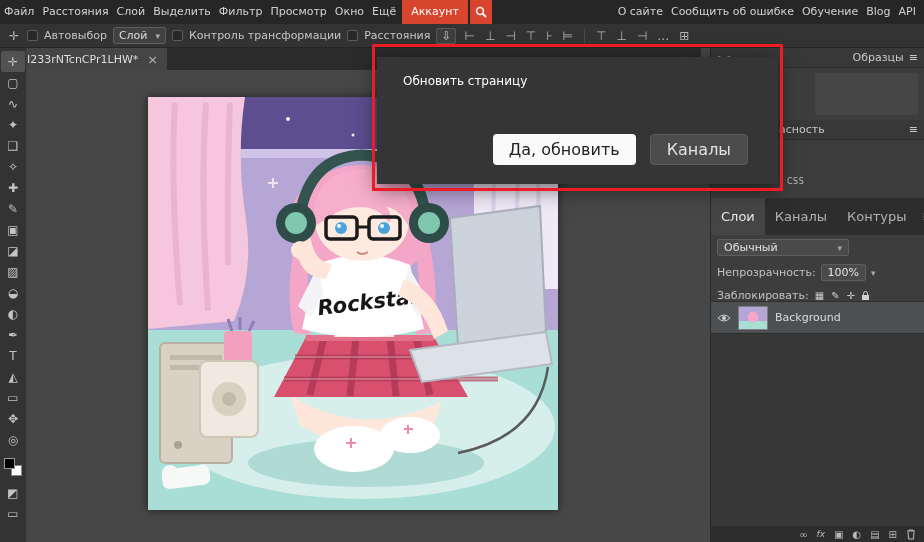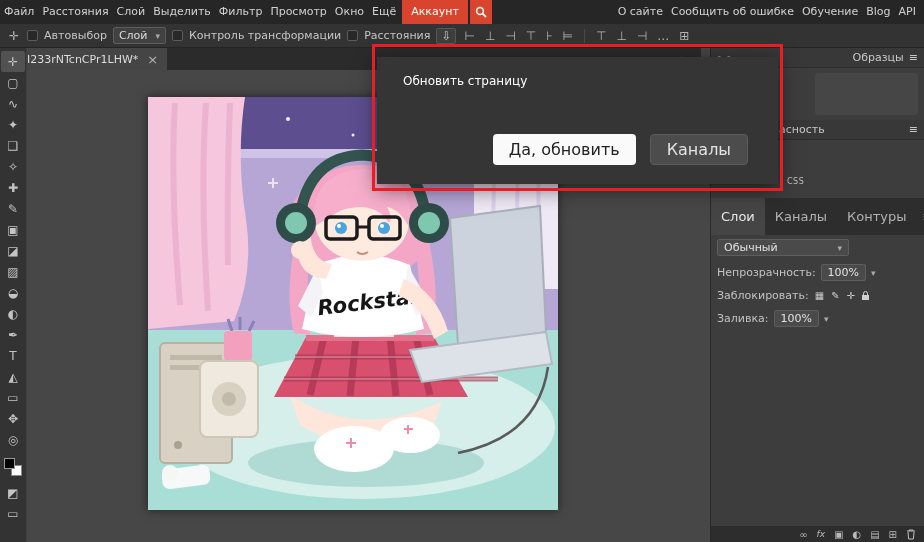--- a/index.html
+++ b/index.html
@@ -318,20 +318,30 @@
           <path d="M2.5 5V3.5a2 2 0 0 1 4 0V5" stroke="#cfcfcf" fill="none"></path>
         </svg>
       </div>
       <div class="lrow">
         <span>Заливка:</span>
         <span class="valbox">
           <span>100%</span>
         </span>
         <span class="chev">▾</span>
       </div>
+      <div class="layer-list">
+        <div class="layer-row">
+          <svg width="14" height="10" viewBox="0 0 14 10">
+            <path d="M1 5Q7 -1 13 5Q7 11 1 5Z" fill="none" stroke="#cfcfcf"></path>
+            <circle cx="7" cy="5" r="2" fill="#cfcfcf"></circle>
+          </svg>
+          <span class="thumb"></span>
+          <span class="layer-name">Background</span>
+        </div>
+      </div>
       <div class="layers-footer">
         <span>∞</span>
         <span class="fx">fx</span>
         <span>▣</span>
         <span>◐</span>
         <span>▤</span>
         <span>⊞</span>
         <svg width="10" height="11" viewBox="0 0 10 11">
           <path d="M1 2h8M3 2V1h4v1M2 3l.6 7h4.8L8 3" stroke="#bfbfbf" fill="none"></path>
         </svg>

